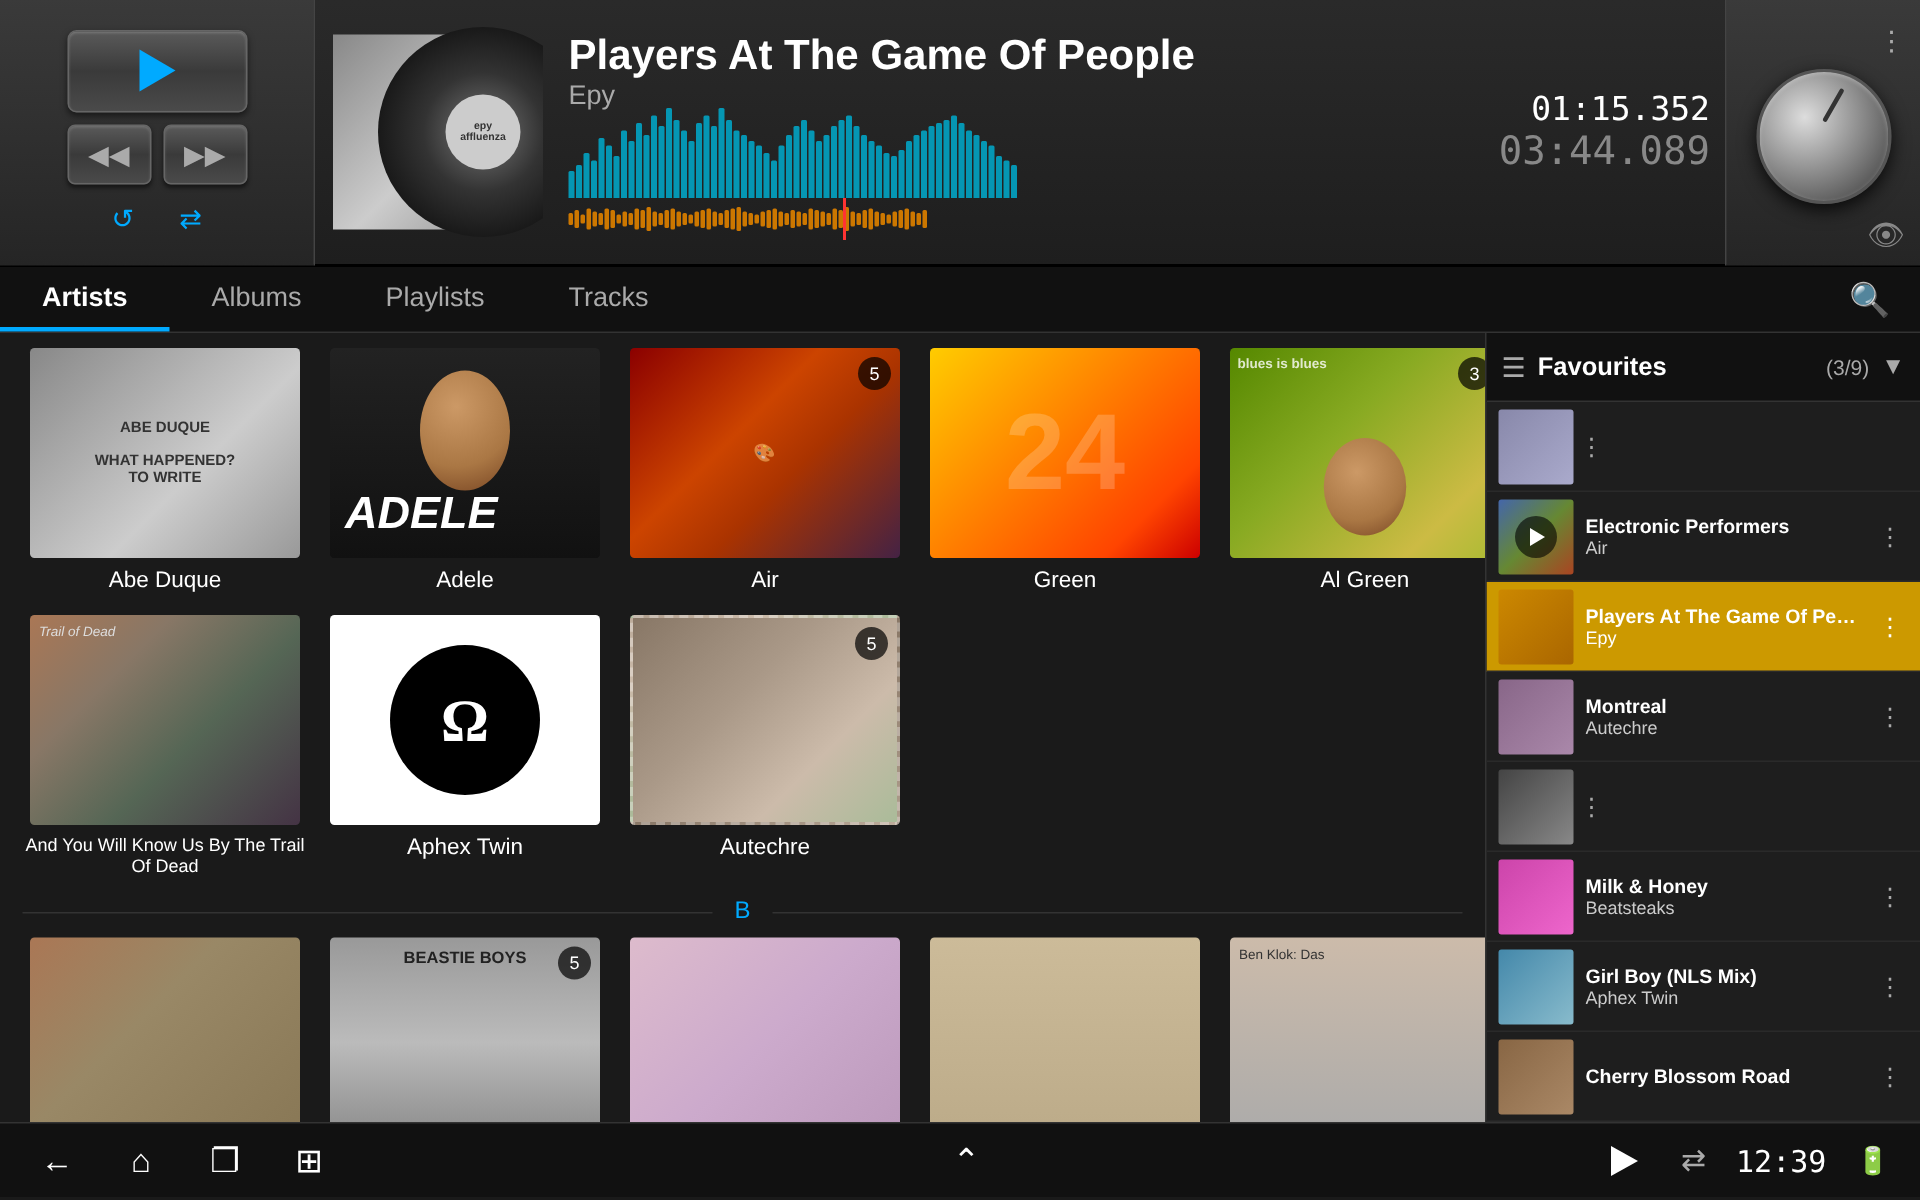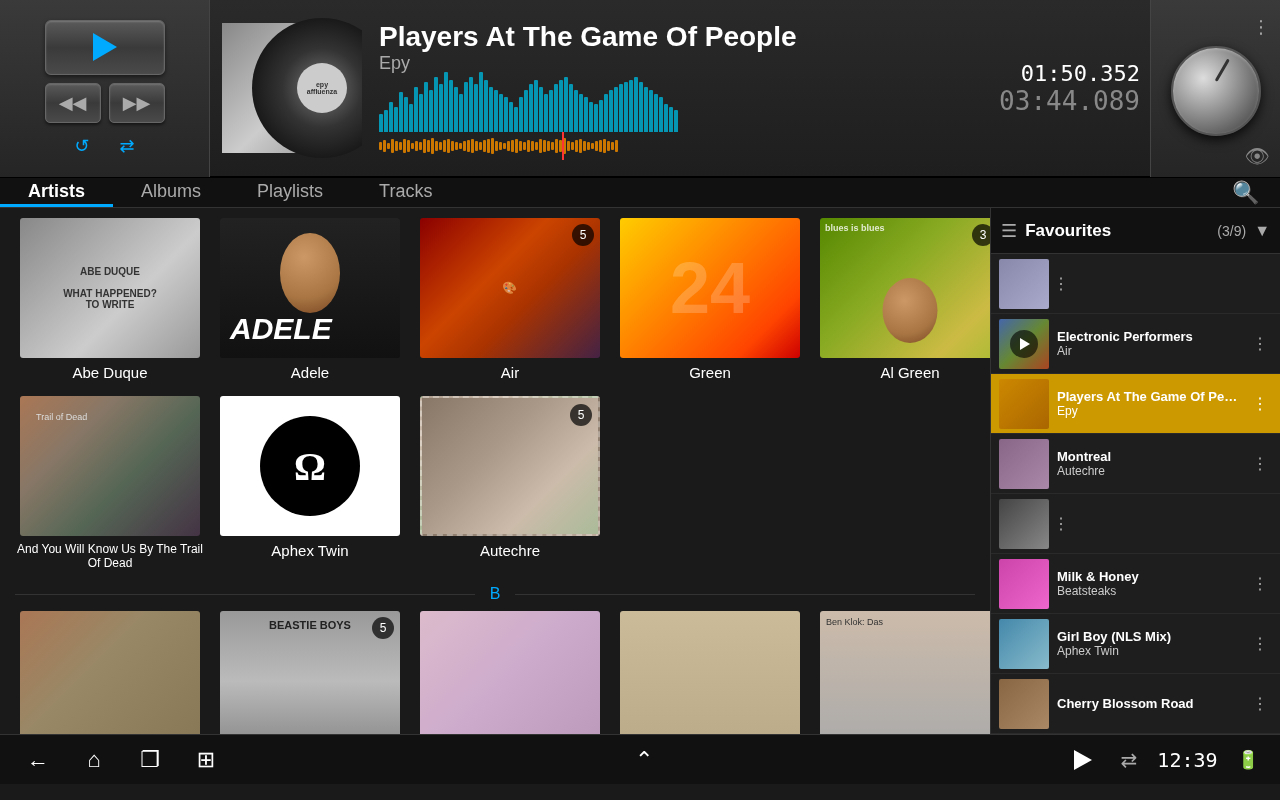--- a/index.html
+++ b/index.html
@@ -239,21 +239,21 @@
     .eye-icon-area {
       color: #888;
       font-size: 20px;
       align-self: flex-end;
       margin-right: 10px;
       cursor: pointer;
     }
 
     
     .nav-tabs {
-      height: 30px;
+      height: 44px;
       background: #111;
       display: flex;
       align-items: stretch;
       border-bottom: 1px solid #333;
     }
 
     .nav-tab {
       padding: 0 28px;
       display: flex;
       align-items: center;
@@ -772,21 +772,21 @@
         <div class="w-bar" style="height: 10px;"></div>
         <div class="w-bar" style="height: 12px;"></div>
         <div class="w-bar" style="height: 14px;"></div>
         <div class="w-bar" style="height: 10px;"></div>
         <div class="w-bar" style="height: 8px;"></div>
         <div class="w-bar" style="height: 12px;"></div>
       </div>
   </div>
 
   <div class="time-display">
-    <div class="time-current">01:50.352</div>
+    <div class="time-current">01:15.352</div>
     <div class="time-total">03:44.089</div>
   </div>
 
   <div class="volume-area">
     <div class="menu-dots">⋮</div>
     <div class="volume-knob">
       <div class="knob-indicator"></div>
     </div>
     <div class="eye-icon-area">👁</div>
   </div>
@@ -861,21 +861,21 @@
           <div style="position:absolute;bottom:15px;left:50%;transform:translateX(-50%);width:55px;height:65px;background:radial-gradient(circle at 40% 35%,#cc9966 0%,#aa7744 60%,#774422 100%);border-radius:50%;"></div>
         </div>
         <div class="artist-name">Al Green</div>
       </div>
     </div>
 
     <div class="artist-row">
 
       <div class="artist-item">
         <div class="artist-cover" style="background:linear-gradient(135deg,#aa7755 0%,#887766 30%,#556655 60%,#443344 100%);">
-          <div style="padding:16px;font-size:9px;color:#ddd;line-height:1.3;">Trail of Dead</div>
+          <div style="padding:6px;font-size:9px;color:#ddd;font-style:italic;line-height:1.3;">Trail of Dead</div>
         </div>
         <div class="artist-name" style="font-size:12px; text-align:center;">And You Will Know Us By The Trail Of Dead</div>
       </div>
 
       <div class="artist-item">
         <div class="artist-cover" style="background:#fff;">
           <div class="aphex-logo">
             <div class="aphex-circle">
               <div style="font-size:40px;color:#fff;font-weight:bold;font-family:serif;transform:scaleX(-1);">Ω</div>
             </div>

